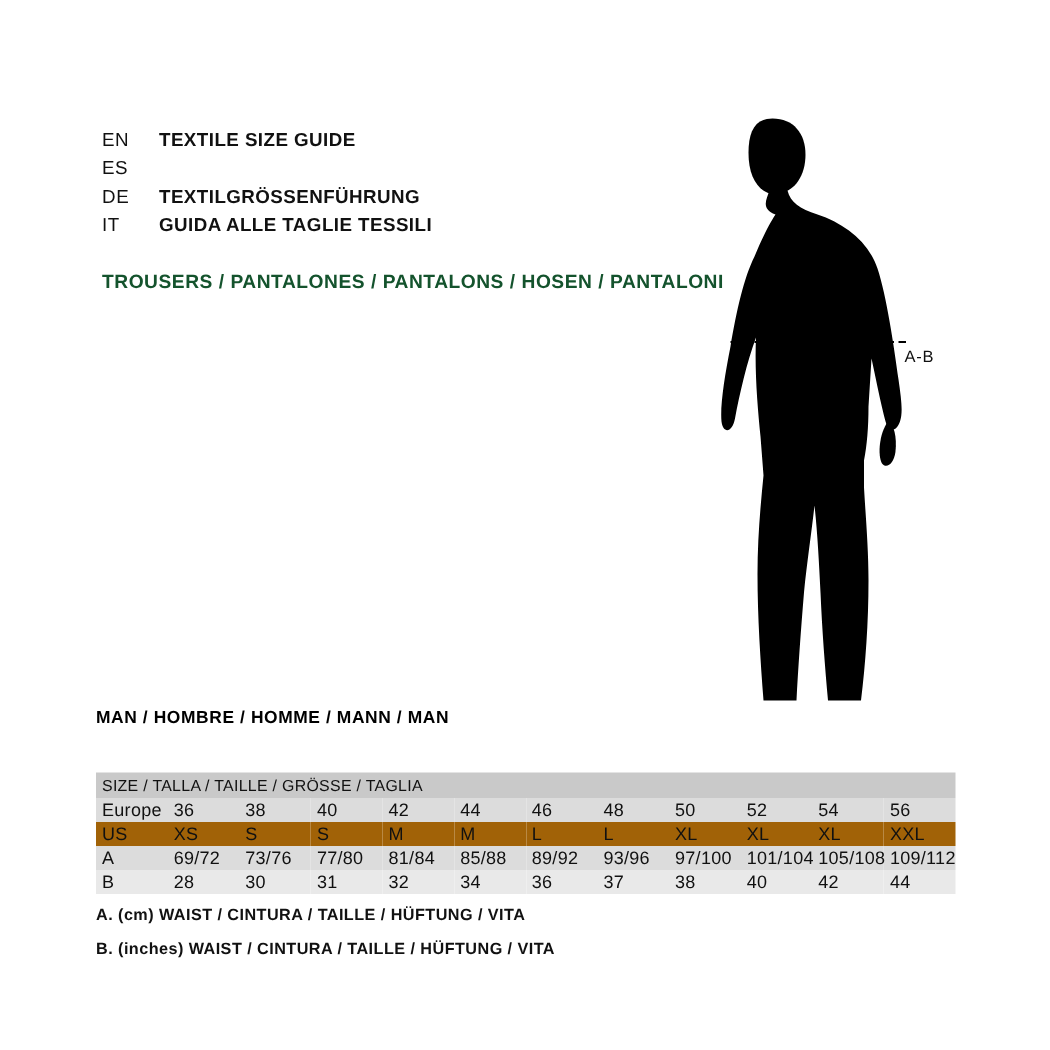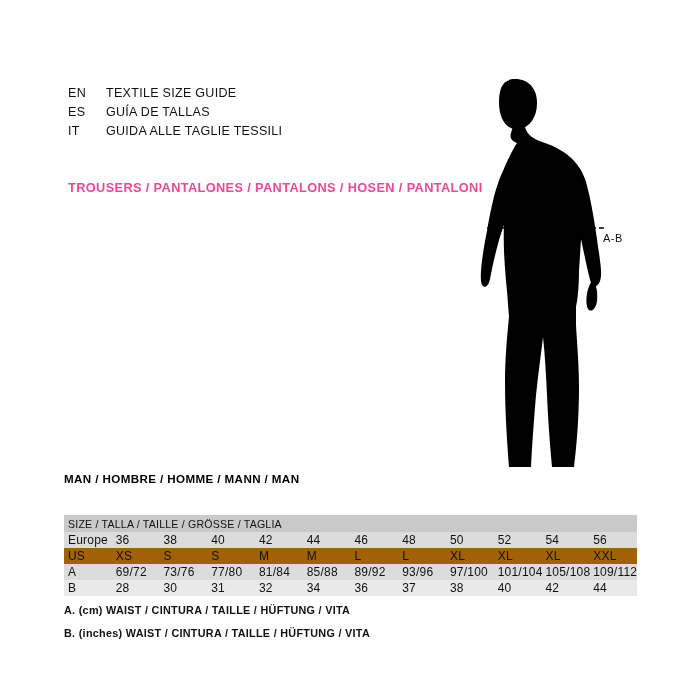--- a/index.html
+++ b/index.html
@@ -39,30 +39,31 @@
   .lang-code {
     width: 38px;
     font-size: 12.5px;
     letter-spacing: .4px;
     color: #111;
   }
   .lang-text {
     font-size: 12.5px;
     letter-spacing: .3px;
     color: #111;
+    font-weight: bold;
   }
 
   .garment-title {
     position: absolute;
     left: 68px;
     top: 160px;
     font-size: 12.8px;
     font-weight: bold;
     letter-spacing: .35px;
-    color: #ec4899;
+    color: #14532d;
   }
 
   
   .figure-wrap {
     position: absolute;
     left: 455px;
     top: 55px;
     width: 210px;
     height: 400px;
   }
@@ -137,21 +138,24 @@
 
 <div class="page">
 
   <div class="lang-block">
     <div class="lang-row">
       <span class="lang-code">EN</span>
       <span class="lang-text">TEXTILE SIZE GUIDE</span>
     </div>
     <div class="lang-row">
       <span class="lang-code">ES</span>
-      <span class="lang-text">GUÍA DE TALLAS</span>
+    </div>
+    <div class="lang-row">
+      <span class="lang-code">DE</span>
+      <span class="lang-text">TEXTILGRÖSSENFÜHRUNG</span>
     </div>
     <div class="lang-row">
       <span class="lang-code">IT</span>
       <span class="lang-text">GUIDA ALLE TAGLIE TESSILI</span>
     </div>
   </div>
 
   <div class="garment-title">TROUSERS / PANTALONES / PANTALONS / HOSEN / PANTALONI</div>
 
   <div class="figure-wrap">

